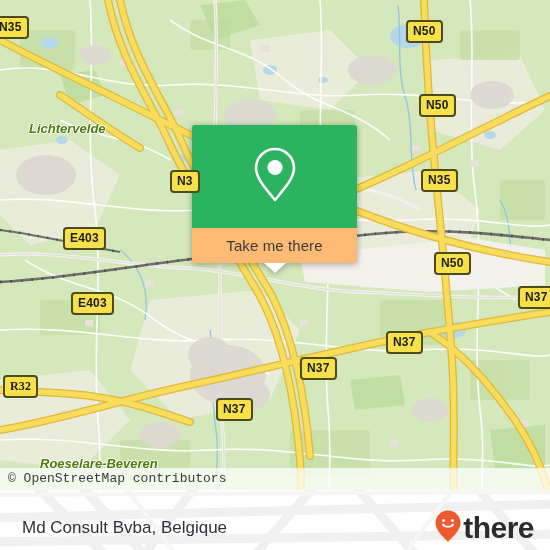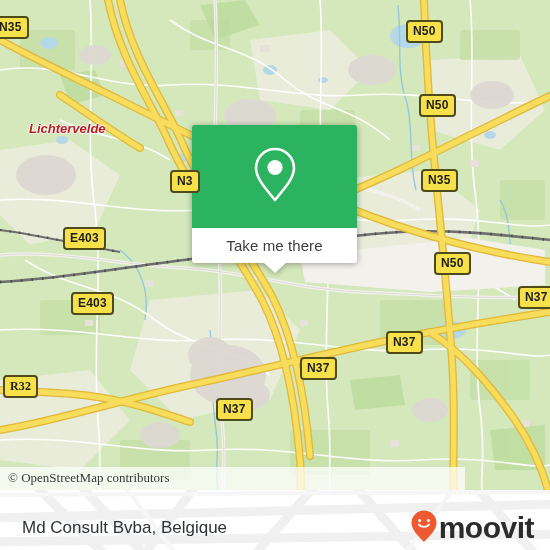--- a/index.html
+++ b/index.html
@@ -54,64 +54,64 @@
     white-space: nowrap;
     font-family: "Liberation Sans", sans-serif;
   }
 
   
   .place-label {
     position: absolute;
     font-style: italic;
     font-weight: bold;
     font-size: 13px;
-    color: #b91c1c;
+    color: #4d7c0f;
     white-space: nowrap;
     text-shadow:
        1px  0 0 rgba(255,255,255,.9),
       -1px  0 0 rgba(255,255,255,.9),
        0  1px 0 rgba(255,255,255,.9),
        0 -1px 0 rgba(255,255,255,.9);
     font-family: "Liberation Sans", sans-serif;
   }
 
   
   #attribution {
     position: absolute;
     left: 0;
     bottom: 0;
-    width: 465px;
+    width: 550px;
     background: rgba(255,255,255,0.72);
     font-size: 13px;
     color: #3a3a3a;
     padding: 3px 0 4px 8px;
     box-sizing: border-box;
     white-space: nowrap;
-    font-family: Liberation Serif, serif;
+    font-family: Liberation Mono, monospace;
   }
 
   
   #callout {
     position: absolute;
     left: 192px;
     top: 125px;
     width: 165px;
     filter: drop-shadow(0 1px 3px rgba(0,0,0,0.35));
   }
   #callout-top {
     background: #2bb35f;
     height: 103px;
     border-radius: 3px 3px 0 0;
     display: flex;
     align-items: center;
     justify-content: center;
   }
   #callout-bottom {
     position: relative;
-    background: #ffffff;
+    background: #fdba74;
     height: 35px;
     border-radius: 0 0 3px 3px;
     display: flex;
     align-items: center;
     justify-content: center;
   }
   #callout-label {
     font-size: 15px;
     color: #3c3c3c;
     letter-spacing: 0.1px;
@@ -337,20 +337,21 @@
             <path d="M430,332 C465,355 490,385 515,420 C532,445 542,468 548,490"></path>
             <path d="M0,390 C30,392 60,392 90,396 C130,401 160,412 190,422"></path>
             <path d="M60,95 C90,115 110,130 140,148"></path>
           </g>
         </g>
 
       </g>
     </svg>
 
     <div class="place-label" style="left:29px; top:121px;">Lichtervelde</div>
+    <div class="place-label" style="left:40px; top:456px;">Roeselare-Beveren</div>
 
     <div class="shield" style="left:-8px;  top:16px;">N35</div>
     <div class="shield" style="left:406px; top:20px;">N50</div>
     <div class="shield" style="left:419px; top:94px;">N50</div>
     <div class="shield" style="left:170px; top:124px; z-index:1;margin-top:46px;">N3</div>
     <div class="shield" style="left:421px; top:169px;">N35</div>
     <div class="shield" style="left:63px;  top:227px;">E403</div>
     <div class="shield" style="left:434px; top:252px;">N50</div>
     <div class="shield" style="left:518px; top:286px;">N37</div>
     <div class="shield" style="left:71px;  top:292px;">E403</div>
@@ -403,18 +404,18 @@
 
     <div id="brand">
       <span>
         <svg width="28" height="34" viewBox="0 0 28 34" aria-hidden="true">
           <path d="M14 1.5 C7 1.5 1.5 7 1.5 14 C1.5 21 8.5 27 14 33 C19.5 27 26.5 21 26.5 14 C26.5 7 21 1.5 14 1.5 Z" fill="#ee5a30"></path>
           <circle cx="9.6" cy="11.5" r="1.5" fill="#ffffff"></circle>
           <circle cx="18.4" cy="11.5" r="1.5" fill="#ffffff"></circle>
           <path d="M9 15.5 C11 18.6 17 18.6 19 15.5" fill="none" stroke="#ffffff" stroke-width="1.9" stroke-linecap="round"></path>
         </svg>
       </span>
-      <span id="brand-text">moovit</span>
+      <span id="brand-text">there</span>
     </div>
 
   </div>
 
 </div>
 
 </body></html>

